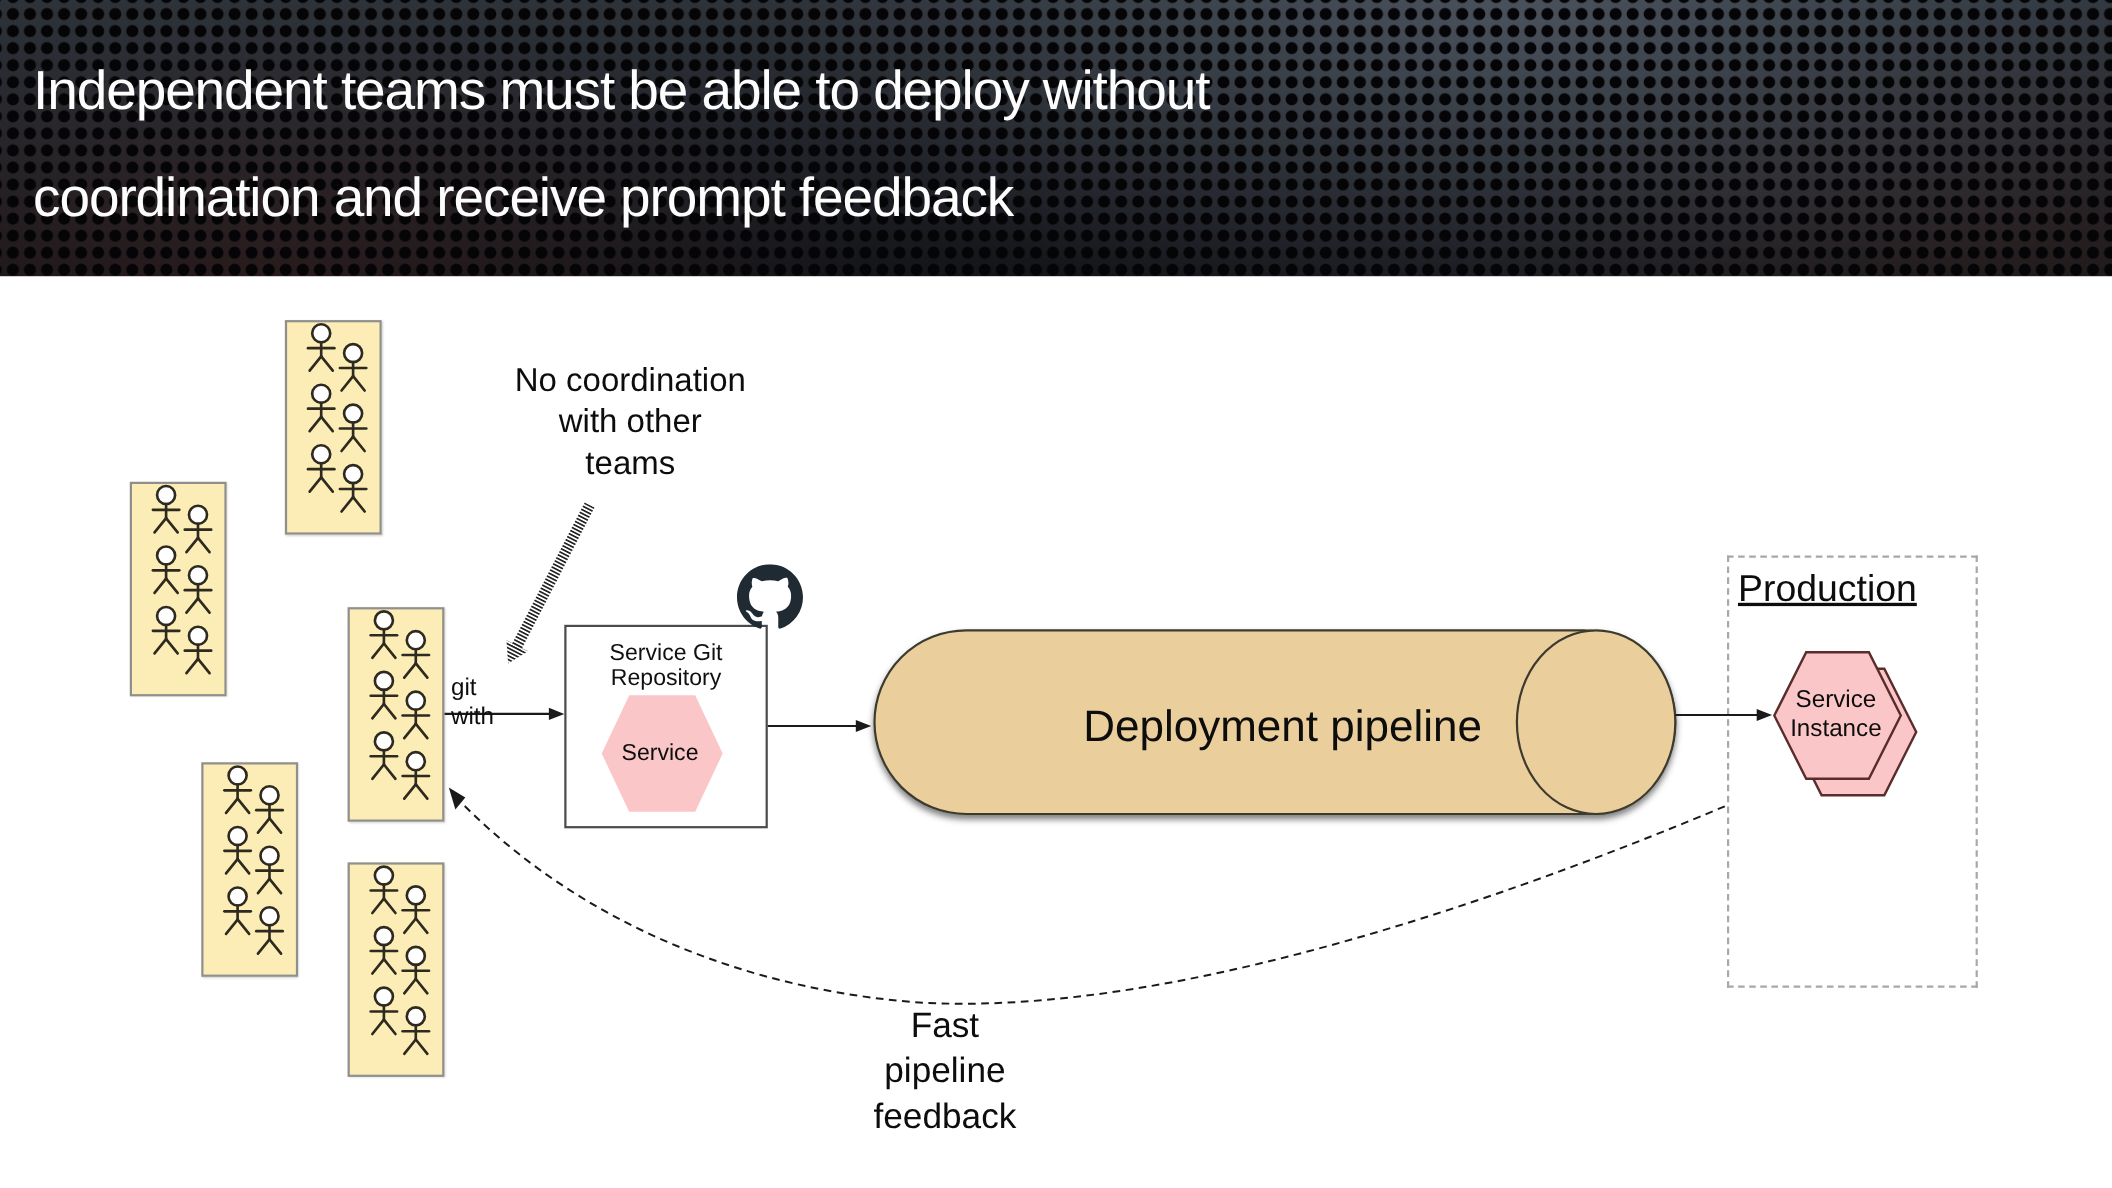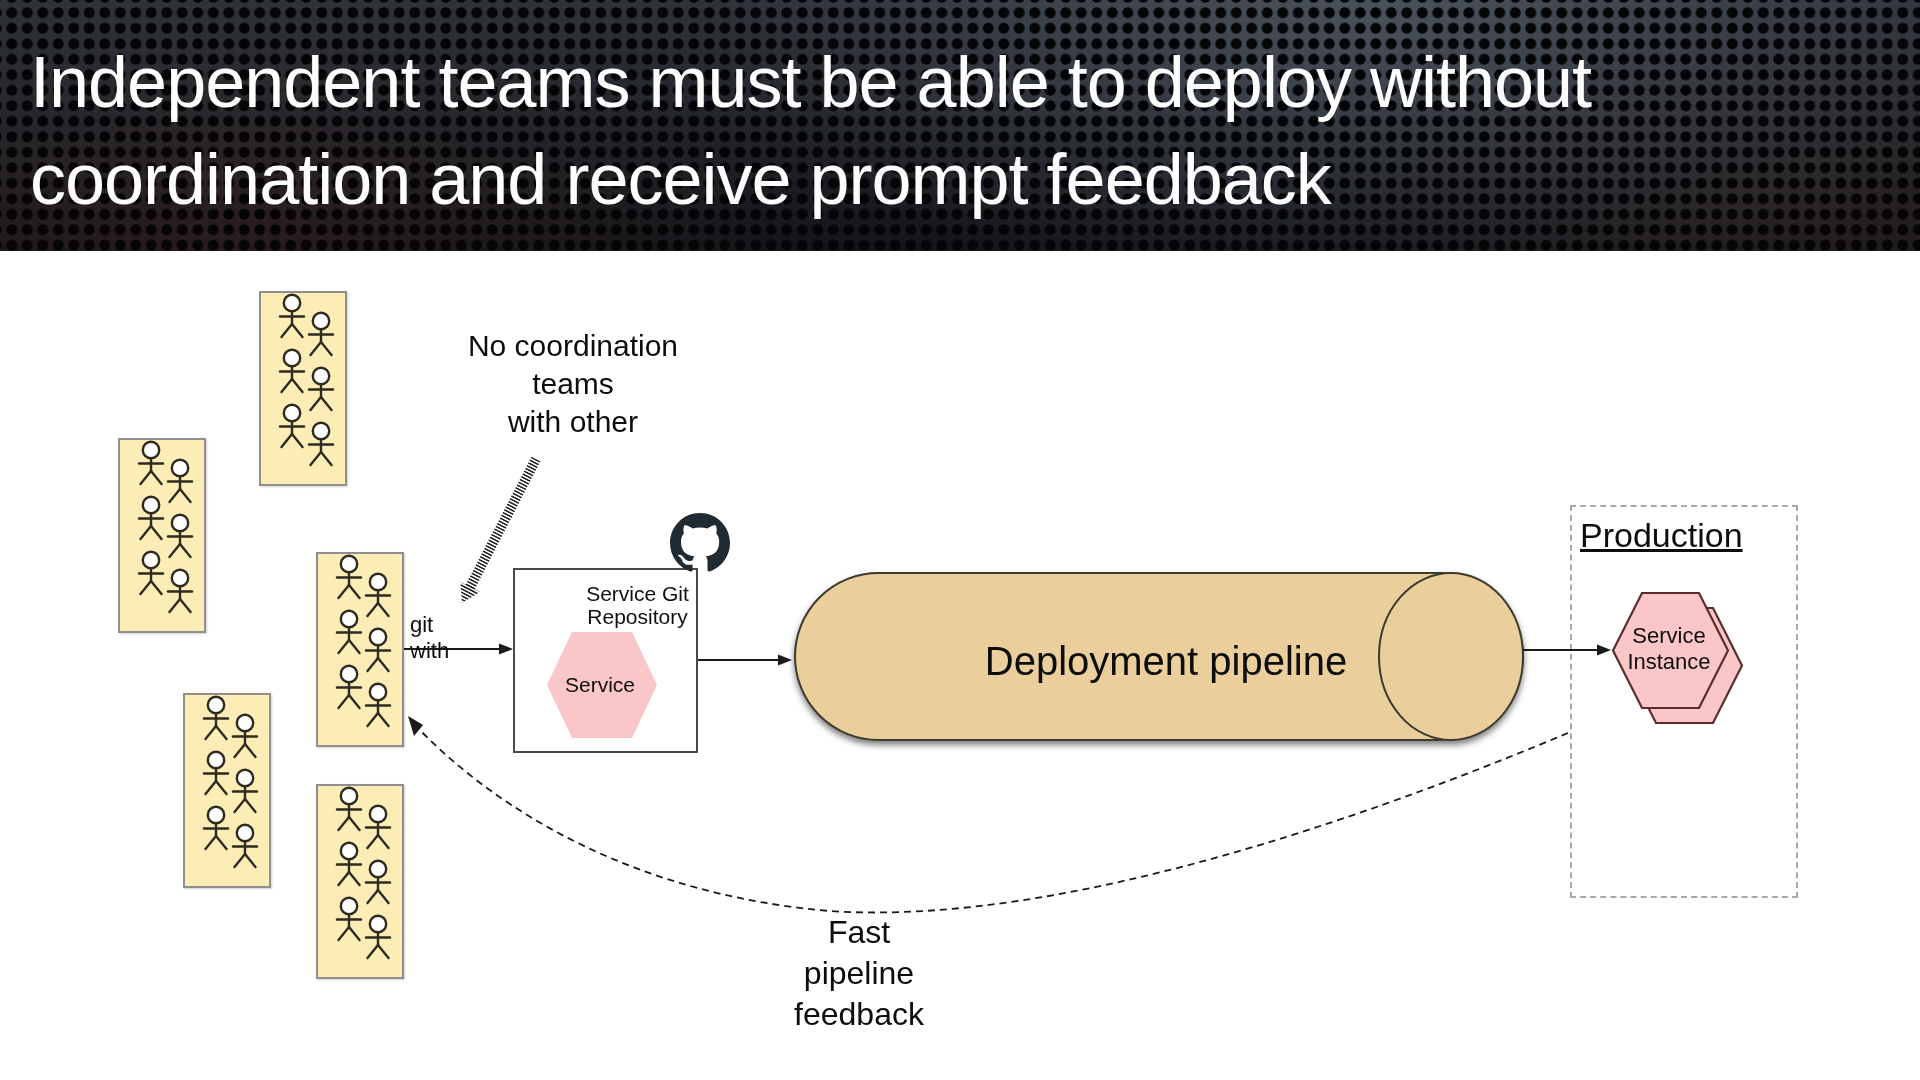--- a/index.html
+++ b/index.html
@@ -15,21 +15,21 @@
       radial-gradient(circle, #050507 5px, rgba(5,5,7,0) 5.9px),
       radial-gradient(ellipse 950px 420px at 72% 6%, rgba(132,146,162,0.32), rgba(0,0,0,0) 70%),
       radial-gradient(ellipse 800px 340px at 12% 100%, rgba(112,48,38,0.22), rgba(0,0,0,0) 70%),
       radial-gradient(ellipse 700px 300px at 95% 90%, rgba(110,60,45,0.18), rgba(0,0,0,0) 70%),
       linear-gradient(180deg,#2e333a 0%,#23262c 45%,#141519 100%);
     background-size:15.5px 15.5px,100% 100%,100% 100%,100% 100%,100% 100%;
     background-position:4px 5px,0 0,0 0,0 0,0 0;
   }
   .title-text{
     position:absolute;left:30px;top:34px;width:1860px;
-    font-size:72px;line-height:97px;font-weight:300;letter-spacing:-1px;
+    font-size:50px;line-height:97px;font-weight:300;letter-spacing:-1px;
     color:var(--c-header_text,#fdfdfd);
   }
   
   .lbl{position:absolute;color:#0d0d0d;}
   .center{text-align:center;}
   
   .team-box{
     position:absolute;width:88px;height:195px;
     background:var(--c-team_box,#FBEDB5);
     border:2px solid var(--c-team_box_border,#8F8F8F);
@@ -37,21 +37,21 @@
     box-shadow:1px 1px 2px rgba(0,0,0,0.18);
   }
   .team-box svg{position:absolute;left:0;top:0;}
   
   .repo-box{
     position:absolute;left:513px;top:568px;width:185px;height:185px;
     background:#ffffff;border:2px solid #4a4a4a;box-sizing:border-box;
   }
   .repo-title{
     position:absolute;left:0;top:12px;width:181px;
-    font-size:21px;line-height:23px;text-align:center;color:#101010;margin-left:32px;
+    font-size:21px;line-height:23px;text-align:center;color:#101010;
   }
   
   .svg-layer{position:absolute;left:0;top:0;z-index:1;}
   .boxes-layer{position:absolute;left:0;top:0;z-index:2;width:0;height:0;}
   .labels-layer{position:absolute;left:0;top:0;z-index:4;width:0;height:0;}
   .gh-logo{position:absolute;left:670px;top:513px;width:60px;height:60px;z-index:5;}
   .hex-layer{position:absolute;z-index:3;}
   .production-box{
     position:absolute;left:1570px;top:505px;width:228px;height:393px;
     border:2px dashed #a8a8a8;box-sizing:border-box;background:transparent;
@@ -189,22 +189,22 @@
   <g style="fill:var(--c-hexagon_fill,#FBC6C7);stroke:var(--c-hexagon_stroke,#5A2D2D)" stroke-width="2.2">
     <polygon points="21,79.5 50,22 107,22 136,79.5 107,137 50,137"></polygon>
     <polygon points="7,64.5 36,7 93,7 122,64.5 93,122 36,122"></polygon>
   </g>
 </svg>
 
 <div class="labels-layer">
 
   <div class="lbl center" style="left:423px;top:327px;width:300px;font-size:30px;line-height:38px;">
     <div>No coordination</div>
+    <div>with other</div>
     <div>teams</div>
-    <div>with other</div>
   </div>
 
   <div class="lbl" style="left:410px;top:612px;font-size:22px;">git with</div>
 
   <div class="lbl center" style="left:540px;top:673px;width:120px;font-size:21px;">Service</div>
 
   <div class="lbl center" style="left:795px;top:639px;width:656px;font-size:40px;margin-left:43px;">Deployment pipeline</div>
 
   <div class="lbl" style="left:1580px;top:516px;font-size:34px;text-decoration:underline;">Production</div>
 

